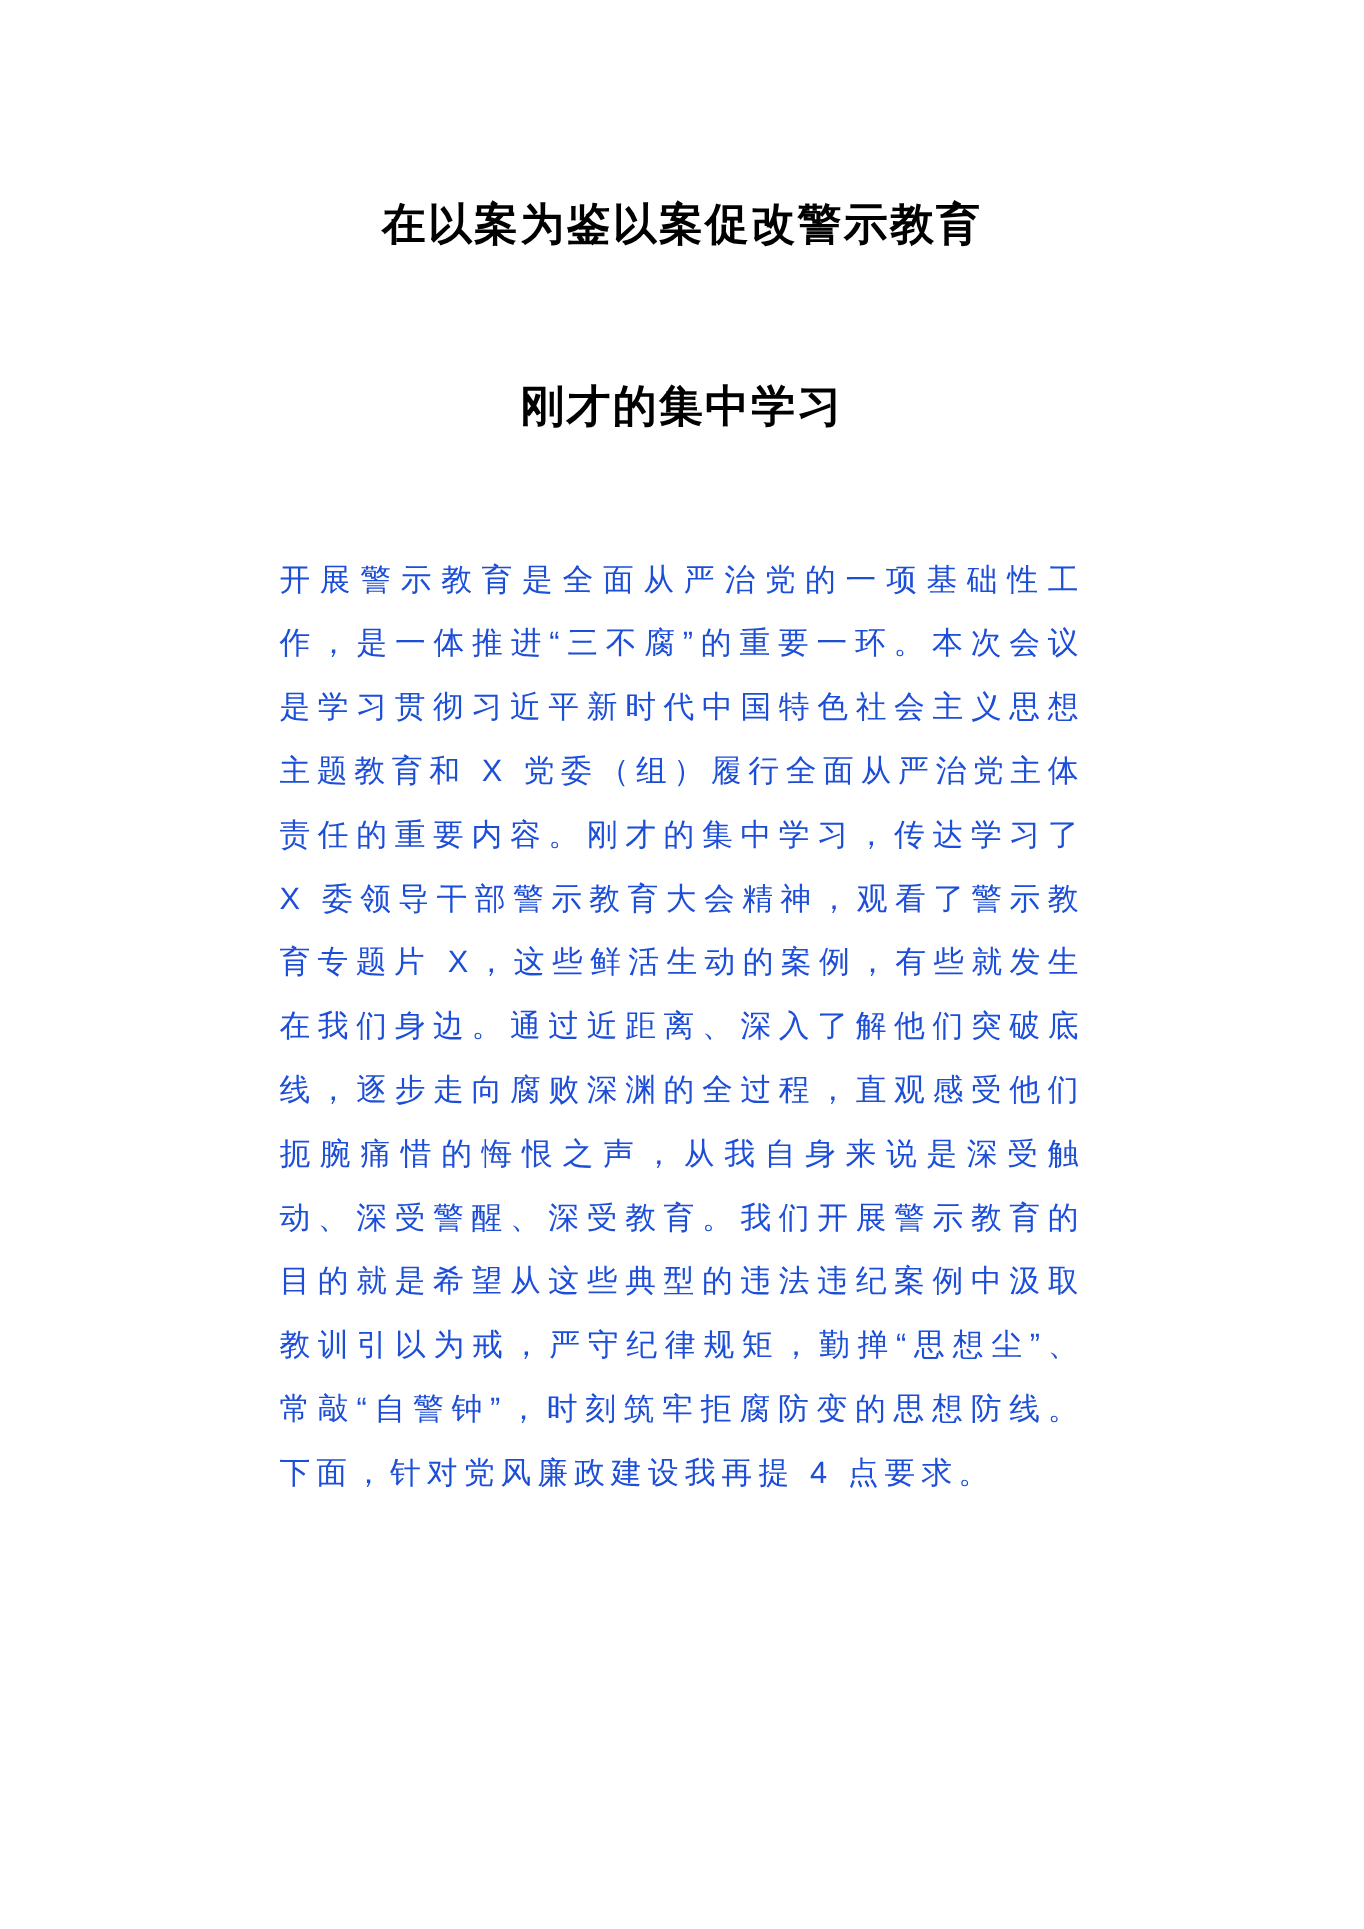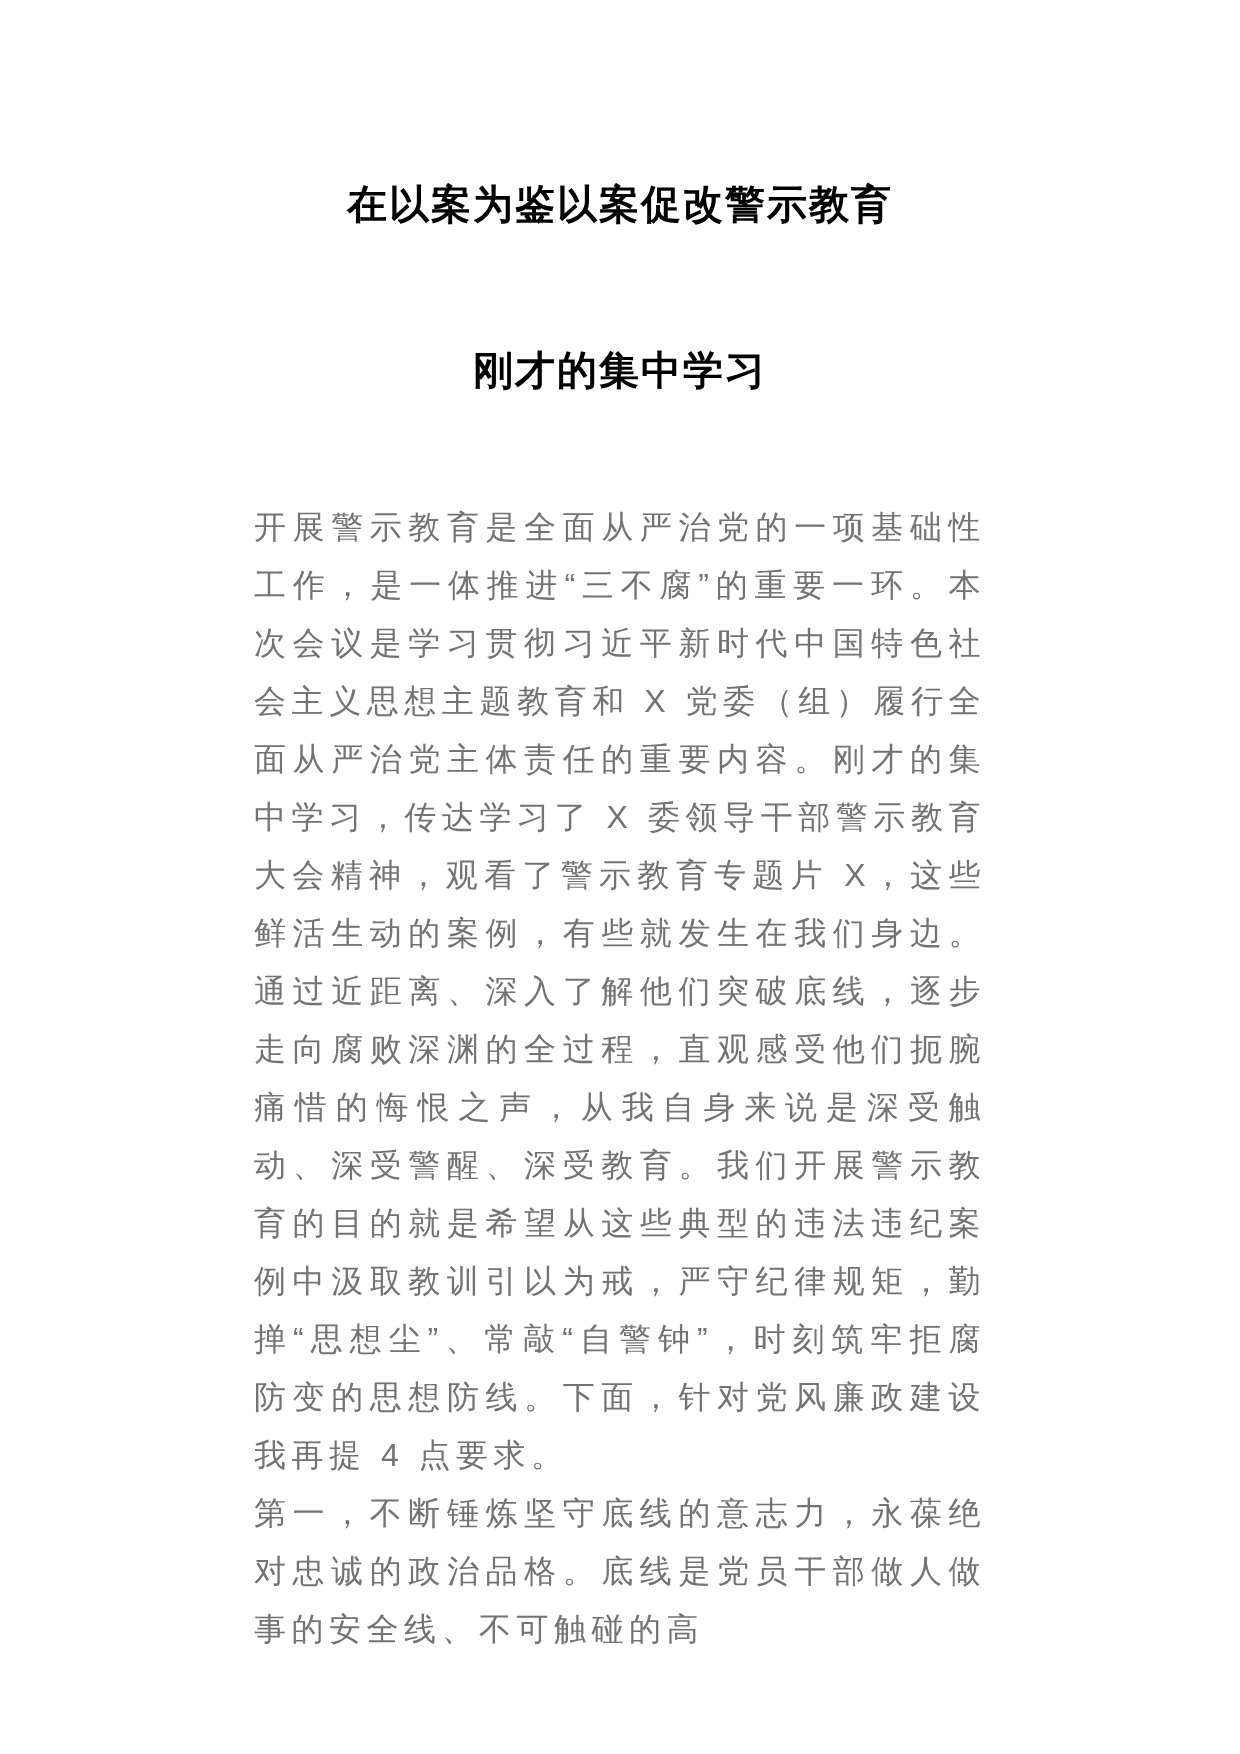--- a/index.html
+++ b/index.html
@@ -26,36 +26,35 @@
     font-weight: 700;
     letter-spacing: 2px;
     line-height: 48px;
     color: #000000;
   }
   .doc-title.second {
     margin-top: 118px;
   }
   .body-text {
     margin-top: 104px;
-    font-size: 32px;
+    font-size: 28px;
     line-height: 58px;
     letter-spacing: 5.5px;
     text-align: justify;
     text-justify: inter-ideograph;
-    color: #737373;
+    color: #1d4ed8;
   }
   .body-text p {
     margin: 0;
   }
 </style>
 </head>
 <body>
 
 <div class="page">
   <div class="content">
     <h1 class="doc-title first">在以案为鉴以案促改警示教育</h1>
     <h1 class="doc-title second">刚才的集中学习</h1>
     <div class="body-text">
       <p>开展警示教育是全面从严治党的一项基础性工作，是一体推进“三不腐”的重要一环。本次会议是学习贯彻习近平新时代中国特色社会主义思想主题教育和 X 党委（组）履行全面从严治党主体责任的重要内容。刚才的集中学习，传达学习了 X 委领导干部警示教育大会精神，观看了警示教育专题片 X，这些鲜活生动的案例，有些就发生在我们身边。通过近距离、深入了解他们突破底线，逐步走向腐败深渊的全过程，直观感受他们扼腕痛惜的悔恨之声，从我自身来说是深受触动、深受警醒、深受教育。我们开展警示教育的目的就是希望从这些典型的违法违纪案例中汲取教训引以为戒，严守纪律规矩，勤掸“思想尘”、常敲“自警钟”，时刻筑牢拒腐防变的思想防线。下面，针对党风廉政建设我再提 4 点要求。</p>
-      <p>第一，不断锤炼坚守底线的意志力，永葆绝对忠诚的政治品格。底线是党员干部做人做事的安全线、不可触碰的高</p>
     </div>
   </div>
 </div>
 
 </body></html>

